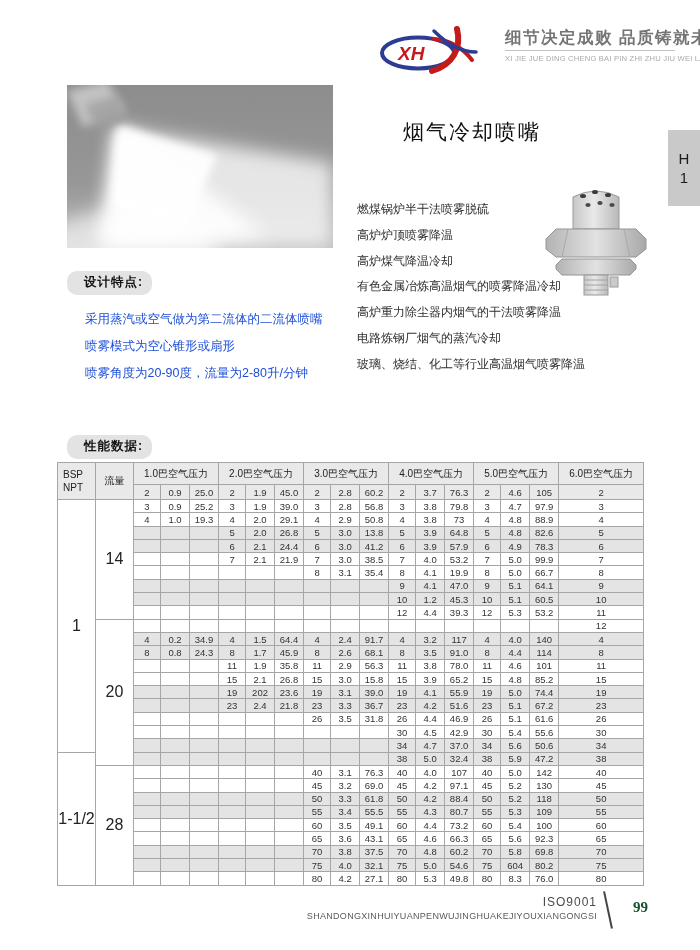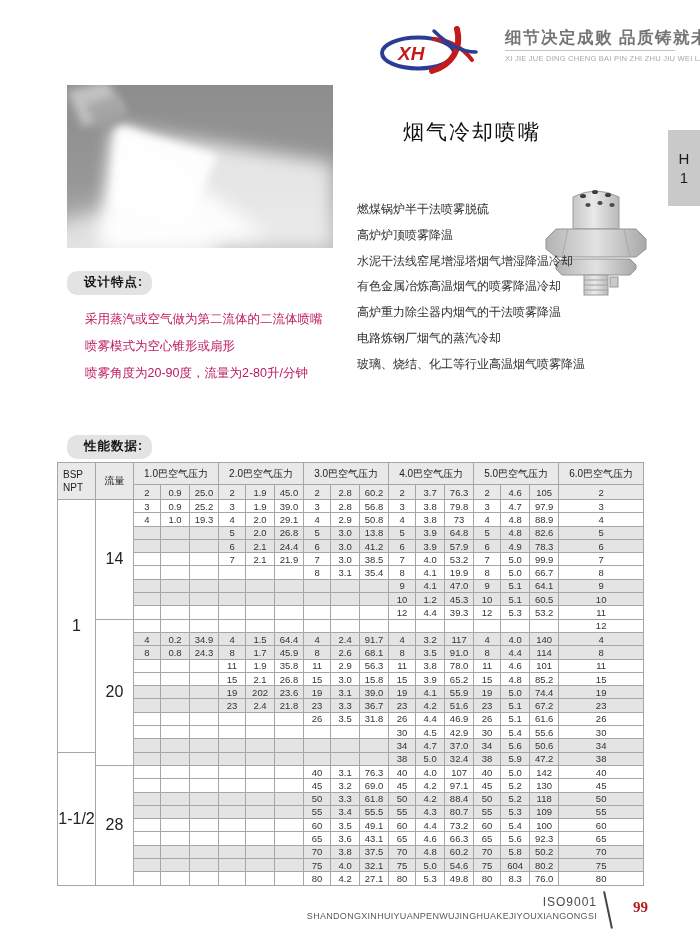--- a/index.html
+++ b/index.html
@@ -23,21 +23,21 @@
   
   .prod-title{position:absolute;left:403px;top:118px;font-size:21px;font-weight:normal;color:#0f0f0f;
     letter-spacing:2px;}
   .apps{position:absolute;left:357px;top:197px;width:320px;font-size:12px;color:#2e2e2e;}
   .apps .line{height:25.8px;line-height:25.8px;white-space:nowrap;}
   
   .sec-label{position:absolute;background:#e3e3e3;color:#141414;font-weight:bold;font-size:12.5px;
     padding:3px 9px 4px 17px;letter-spacing:1px;border-radius:10px;}
   .lbl-design{left:67px;top:271px;}
   .lbl-perf{left:67px;top:435px;}
-  .features{position:absolute;left:85px;top:306px;width:300px;font-size:12.5px;color:#be185d;}
+  .features{position:absolute;left:85px;top:306px;width:300px;font-size:12.5px;color:#1d4ed8;}
   .features .line{height:27px;line-height:27px;white-space:nowrap;}
   
   .tbl-wrap{position:absolute;left:57px;top:462px;width:586px;}
   table.perf{border-collapse:collapse;table-layout:fixed;width:586px;font-size:9.5px;color:#333;}
   table.perf td,table.perf th{border:1px solid #a6a6a6;text-align:center;padding:0;
     font-weight:normal;overflow:hidden;white-space:nowrap;}
   table.perf{border:1px solid #555;padding-left:40px;}
   table.perf thead td,table.perf thead th{background:#e9e9e9;}
   table.perf thead tr.grp th{height:21px;font-size:10px;color:#222;}
   table.perf thead tr.hdata td{height:14px;}
@@ -45,21 +45,21 @@
   table.perf tbody td{height:12.3px;}
   table.perf tbody tr.gray td{background:#e4e4e4;}
   table.perf td.span-cell{background:#fff !important;font-size:16px;color:#222;}
   table.perf th.bsp{font-size:10px;text-align:left;padding-left:5px;line-height:1.35;}
   table.perf tr.sep td{border-top:1px solid #666;}
   
   .ft-iso{position:absolute;right:103px;top:895px;font-size:12px;color:#4a4a4a;letter-spacing:1px;}
   .ft-company{position:absolute;right:103px;top:911px;font-size:9px;color:#5a5a5a;letter-spacing:.3px;}
   .ft-slash{position:absolute;right:92px;top:891px;width:1.5px;height:38px;background:#444;
     transform:rotate(-12deg);}
-  .ft-page{position:absolute;right:52px;top:899px;font-size:15px;font-weight:bold;color:#b91c1c;
+  .ft-page{position:absolute;right:52px;top:899px;font-size:15px;font-weight:bold;color:#14532d;
     font-family:"Liberation Serif","DejaVu Serif",serif;}
 </style>
 </head>
 <body>
 
 <div class="hdr-logo">
   <svg width="122" height="54" viewBox="0 0 122 54">
     <ellipse cx="46" cy="29" rx="36" ry="15.5" fill="none" stroke="#2b3c92" stroke-width="4"></ellipse>
     <text x="26" y="36" font-size="19" font-weight="bold" font-style="italic" fill="#c41a1a" font-family="Liberation Sans, DejaVu Sans, sans-serif">XH</text>
     <path d="M60 47 C 80 41, 90 25, 85 5" fill="none" stroke="#c41a1a" stroke-width="6" stroke-linecap="round"></path>
@@ -135,21 +135,21 @@
     <line x1="56" y1="97" x2="80" y2="97" stroke="#a2a2a2" stroke-width="1"></line>
     <line x1="56" y1="102" x2="80" y2="102" stroke="#a2a2a2" stroke-width="1"></line>
     <line x1="56" y1="107" x2="80" y2="107" stroke="#a2a2a2" stroke-width="1"></line>
     <rect x="82" y="94" width="8" height="10" fill="#c9c9c9" stroke="#9a9a9a" stroke-width="1"></rect>
   </svg>
 </div>
 
 <div class="apps">
   <div class="line">燃煤锅炉半干法喷雾脱硫</div>
   <div class="line">高炉炉顶喷雾降温</div>
-  <div class="line">水泥干法线窑尾增湿塔烟气增湿降温冷却</div>
+  <div class="line">高炉煤气降温冷却</div>
   <div class="line">有色金属冶炼高温烟气的喷雾降温冷却</div>
   <div class="line">高炉重力除尘器内烟气的干法喷雾降温</div>
   <div class="line">电路炼钢厂烟气的蒸汽冷却</div>
   <div class="line">玻璃、烧结、化工等行业高温烟气喷雾降温</div>
 </div>
 
 <div class="sec-label lbl-design" style="position:absolute;">设计特点:</div>
 <div class="features">
   <div class="line">采用蒸汽或空气做为第二流体的二流体喷嘴</div>
   <div class="line">喷雾模式为空心锥形或扇形</div>
@@ -692,21 +692,21 @@
           <td></td>
           <td></td>
           <td>70</td>
           <td>3.8</td>
           <td>37.5</td>
           <td>70</td>
           <td>4.8</td>
           <td>60.2</td>
           <td>70</td>
           <td>5.8</td>
-          <td>50.2</td>
+          <td>69.8</td>
           <td>70</td>
         </tr>
         <tr class="gray">
           <td></td>
           <td></td>
           <td></td>
           <td></td>
           <td></td>
           <td></td>
           <td>75</td>

